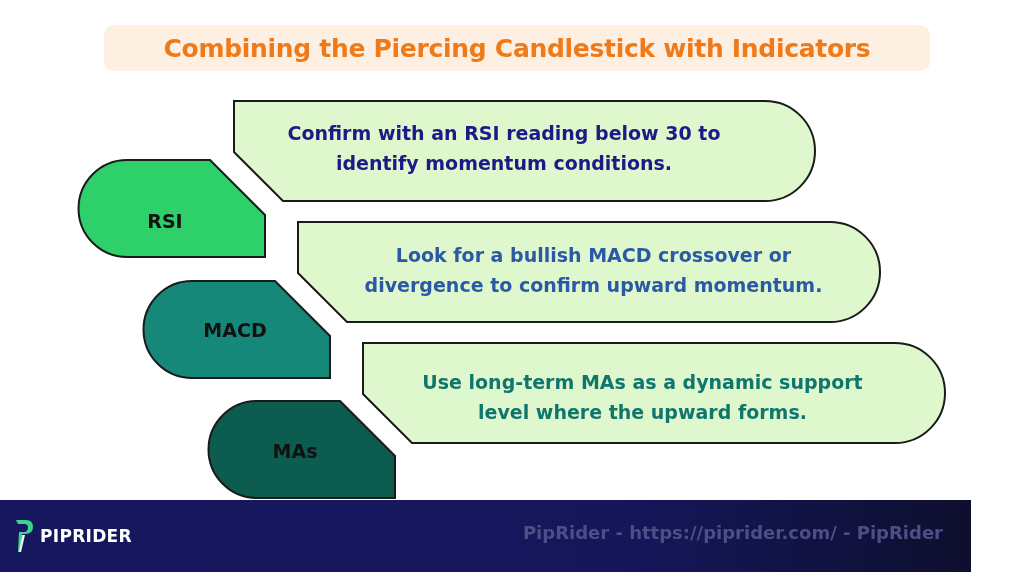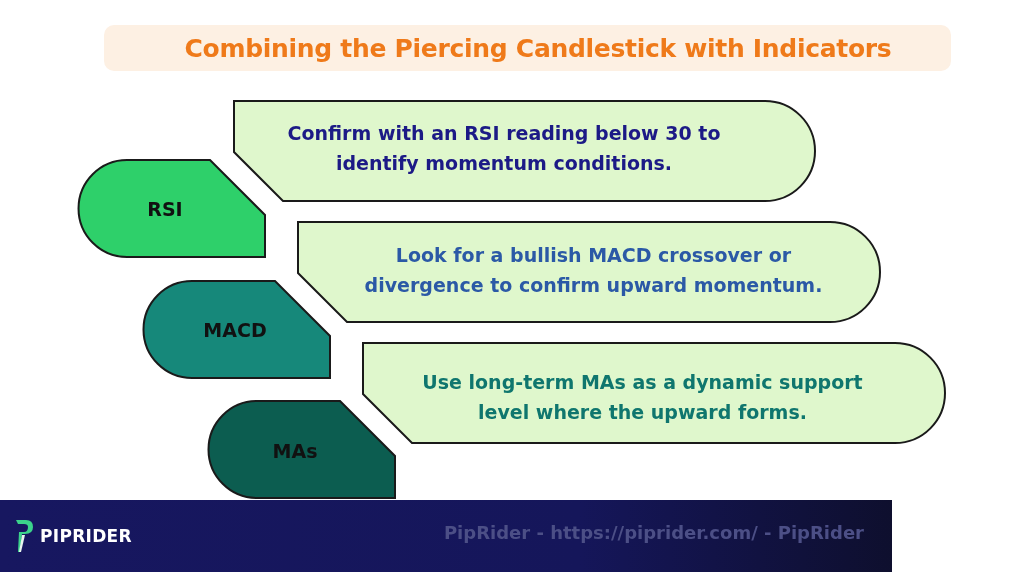--- a/index.html
+++ b/index.html
@@ -1,22 +1,22 @@
 <!DOCTYPE html>
 <html><head>
 <meta charset="utf-8">
 <style>
   html, body { margin:0; padding:0; }
   body { width:1024px; height:572px; position:relative; overflow:hidden; background:#ffffff; font-family:"DejaVu Sans", sans-serif; }
-  .title-wrap { position:absolute; left:104px; top:25px; width:826px; height:46px; background:#fdf0e3; border-radius:10px; display:flex; align-items:center; justify-content:center;padding-left:21px; }
+  .title-wrap { position:absolute; left:104px; top:25px; width:826px; height:46px; background:#fdf0e3; border-radius:10px; display:flex; align-items:center; justify-content:center; }
   .title { color:#ef7a1a; font-weight:bold; font-size:25px; letter-spacing:-0.3px; white-space:nowrap; }
   svg.shapes { position:absolute; left:0; top:0; }
   .pill-label { position:absolute; font-weight:bold; font-size:19px; color:#111; text-align:center; }
   .callout-text { position:absolute; font-weight:bold; font-size:19px; text-align:center; line-height:30px; }
-  .footer { position:absolute; left:0; top:500px; width:892px; height:72px; background:linear-gradient(90deg,#171760 0%,#15165a 65%,#0e0f2e 100%); }
+  .footer { position:absolute; left:0; top:500px; width:971px; height:72px; background:linear-gradient(90deg,#171760 0%,#15165a 65%,#0e0f2e 100%); }
   .logo { position:absolute; left:14px; top:18px; display:flex; align-items:center; }
   .logo-text { color:#ffffff; font-weight:bold; font-size:17px; margin-left:6px; letter-spacing:0.3px; }
   .watermark { position:absolute; right:28px; top:22px; color:#4c4f86; font-weight:bold; font-size:18px; white-space:nowrap; }
 </style>
 </head>
 <body>
 
 <div class="title-wrap">
   <span class="title">Combining the Piercing Candlestick with Indicators</span>
 </div>
@@ -25,21 +25,21 @@
 
   <path d="M234,101 L765,101 A50,50 0 0 1 765,201 L283,201 L234,152 Z" fill="#dff7cc" stroke="#1a1a1a" stroke-width="2"></path>
   <path d="M298,222 L830,222 A50,50 0 0 1 830,322 L347,322 L298,273 Z" fill="#dff7cc" stroke="#1a1a1a" stroke-width="2"></path>
   <path d="M363,343 L895,343 A50,50 0 0 1 895,443 L412,443 L363,394 Z" fill="#dff7cc" stroke="#1a1a1a" stroke-width="2"></path>
 
   <path d="M127,160 L210,160 L265,215 L265,257 L127,257 A48.5,48.5 0 0 1 127,160 Z" fill="#2ed06a" stroke="#1a1a1a" stroke-width="2"></path>
   <path d="M192,281 L275,281 L330,336 L330,378 L192,378 A48.5,48.5 0 0 1 192,281 Z" fill="#16887a" stroke="#1a1a1a" stroke-width="2"></path>
   <path d="M257,401 L340,401 L395,456 L395,498 L257,498 A48.5,48.5 0 0 1 257,401 Z" fill="#0c5d50" stroke="#1a1a1a" stroke-width="2"></path>
 </svg>
 
-<div class="pill-label" style="left:110px; top:198px; width:110px;">RSI</div>
+<div class="pill-label" style="left:110px; top:210px; width:110px;">RSI</div>
 <div class="pill-label" style="left:175px; top:319px; width:120px;">MACD</div>
 <div class="pill-label" style="left:240px; top:440px; width:110px;">MAs</div>
 
 <div class="callout-text" style="left:234px; top:118px; width:540px; color:#1c1a86;">
   <div>Confirm with an RSI reading below 30 to</div>
   <div>identify momentum conditions.</div>
 </div>
 <div class="callout-text" style="left:316px; top:240px; width:555px; color:#2b59a6;">
   <div>Look for a bullish MACD crossover or</div>
   <div>divergence to confirm upward momentum.</div>

